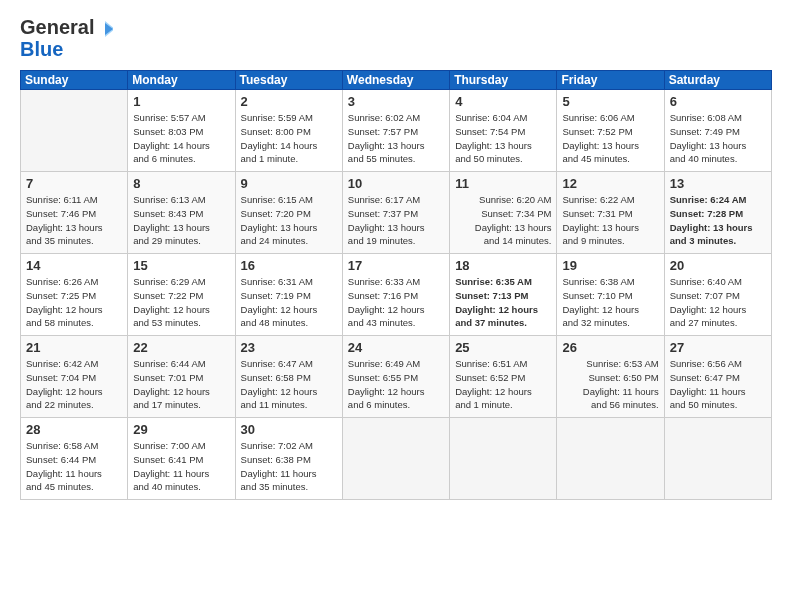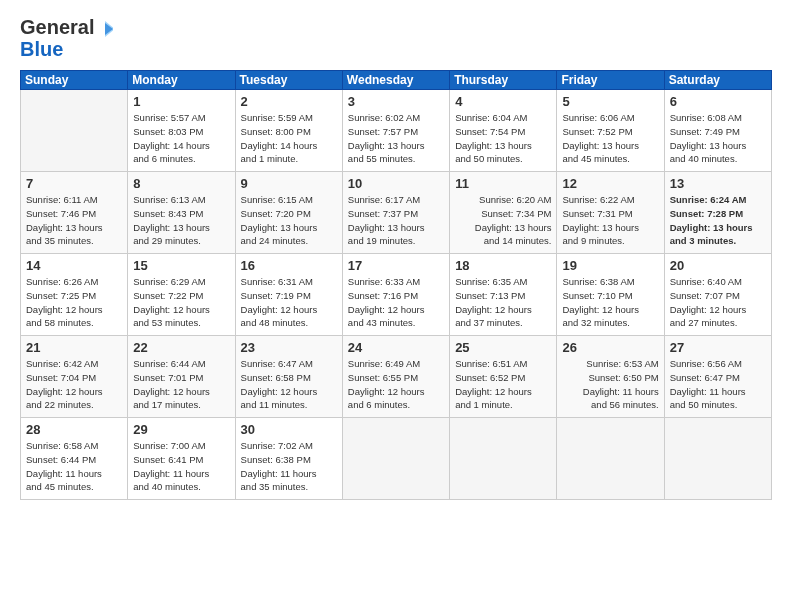--- a/index.html
+++ b/index.html
@@ -230,21 +230,21 @@
           </td>
           <td>
             <span class="day-num">17</span>
             <div class="sun-info" style="white-space: pre-line;">Sunrise: 6:33 AM
 Sunset: 7:16 PM
 Daylight: 12 hours
 and 43 minutes.</div>
           </td>
           <td>
             <span class="day-num">18</span>
-            <div class="sun-info" style="white-space: pre-line;">Sunrise: 6:35 AM
+            <div class="sun-info" style="white-space: pre-line; font-weight: bold;">Sunrise: 6:35 AM
 Sunset: 7:13 PM
 Daylight: 12 hours
 and 37 minutes.</div>
           </td>
           <td>
             <span class="day-num">19</span>
             <div class="sun-info" style="white-space: pre-line;">Sunrise: 6:38 AM
 Sunset: 7:10 PM
 Daylight: 12 hours
 and 32 minutes.</div>

